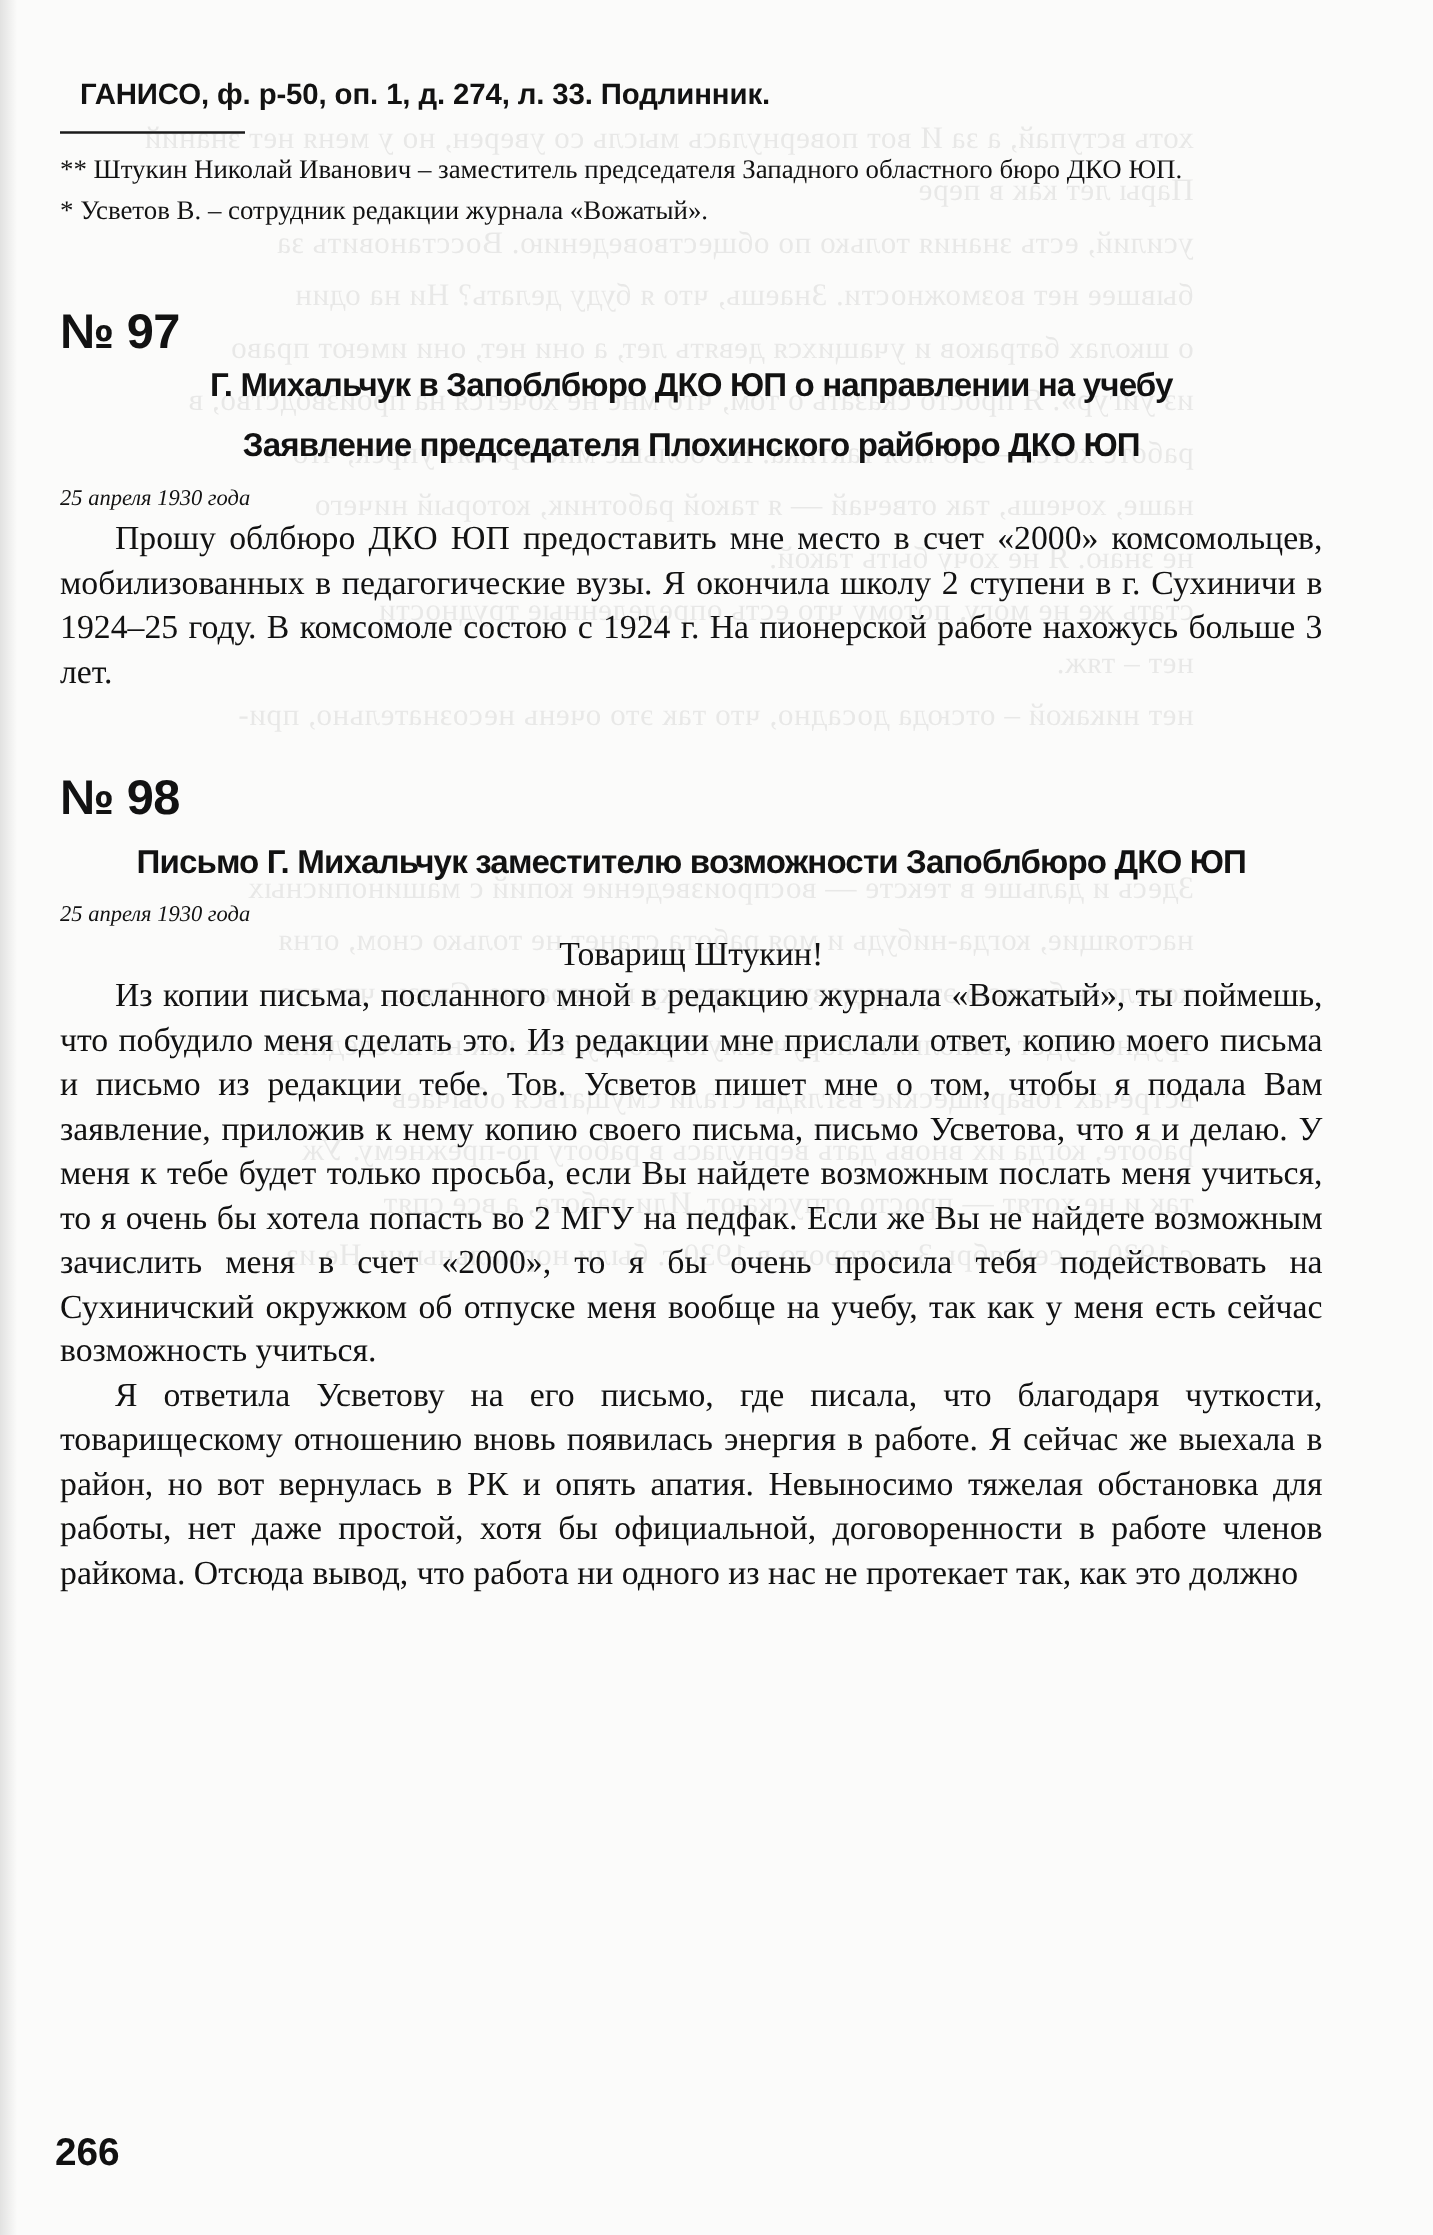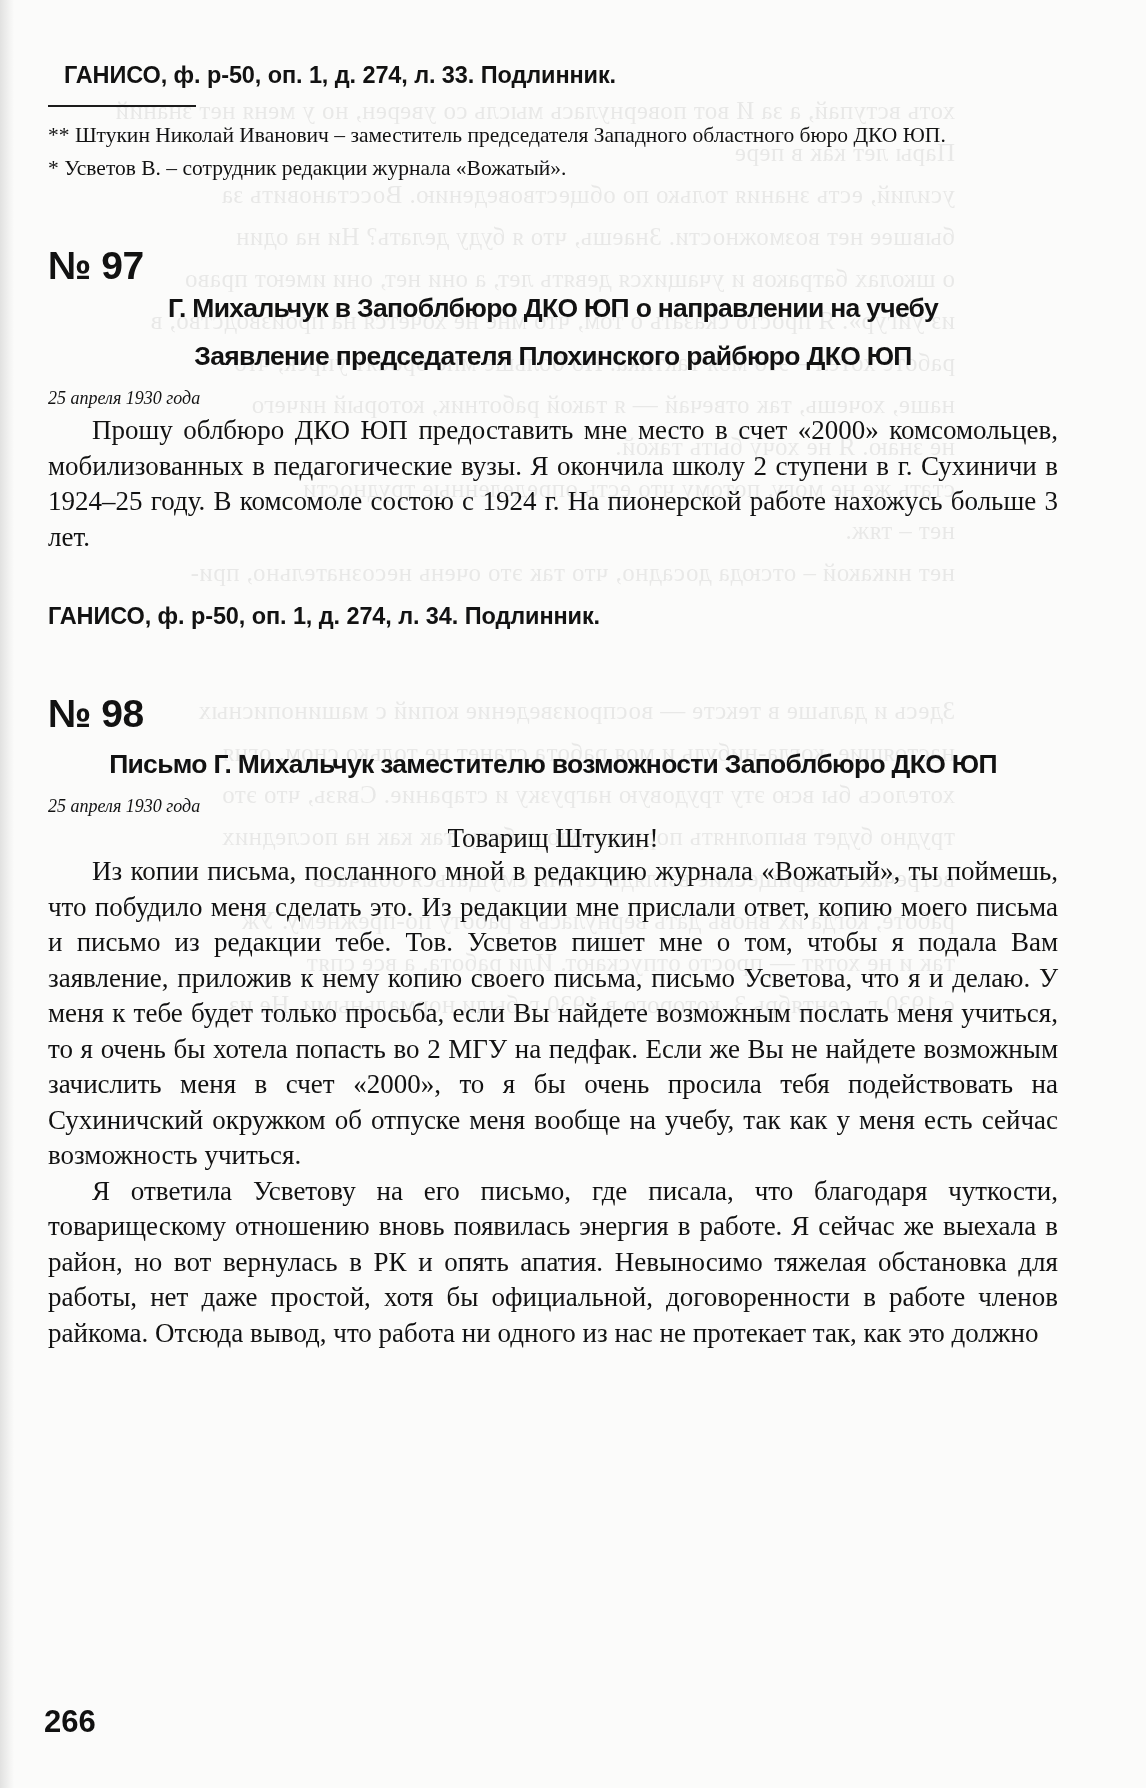--- a/index.html
+++ b/index.html
@@ -171,21 +171,20 @@
     <div class="rule"></div>
 
     <p class="footnote">** Штукин Николай Иванович – заместитель председателя Западного областного бюро ДКО ЮП.</p>
     <p class="footnote">* Усветов В. – сотрудник редакции журнала «Вожатый».</p>
 
     <p class="docnum">№ 97</p>
     <p class="doctitle narrow" style="padding-top:0;">Г. Михальчук в Запоблбюро ДКО ЮП о направлении на учебу</p>
     <p class="doctitle">Заявление председателя Плохинского райбюро ДКО ЮП</p>
     <p class="date">25 апреля 1930 года</p>
     <p class="para indent">Прошу облбюро ДКО ЮП предоставить мне место в счет «2000» комсомольцев, мобилизованных в педагогические вузы. Я окончила школу 2 ступени в г. Сухиничи в 1924–25 году. В комсомоле состою с 1924 г. На пионерской работе нахожусь больше 3 лет.</p>
-    <p class="archref2">ГАНИСО, ф. р-50, оп. 1, д. 274, л. 34. Подлинник.</p>
 
     <p class="docnum">№ 98</p>
     <p class="doctitle">Письмо Г. Михальчук заместителю возможности Запоблбюро ДКО ЮП</p>
     <p class="date">25 апреля 1930 года</p>
     <p class="salute">Товарищ Штукин!</p>
     <p class="para indent tight">Из копии письма, посланного мной в редакцию журнала «Вожатый», ты поймешь, что побудило меня сделать это. Из редакции мне прислали ответ, копию моего письма и письмо из редакции тебе. Тов. Усветов пишет мне о том, чтобы я подала Вам заявление, приложив к нему копию своего письма, письмо Усветова, что я и делаю. У меня к тебе будет только просьба, если Вы найдете возможным послать меня учиться, то я очень бы хотела попасть во 2 МГУ на педфак. Если же Вы не найдете возможным зачислить меня в счет «2000», то я бы очень просила тебя подействовать на Сухиничский окружком об отпуске меня вообще на учебу, так как у меня есть сейчас возможность учиться.</p>
     <p class="para indent tight">Я ответила Усветову на его письмо, где писала, что благодаря чуткости, товарищескому отношению вновь появилась энергия в работе. Я сейчас же выехала в район, но вот вернулась в РК и опять апатия. Невыносимо тяжелая обстановка для работы, нет даже простой, хотя бы официальной, договоренности в работе членов райкома. Отсюда вывод, что работа ни одного из нас не протекает так, как это должно</p>
 
   </div>
 

